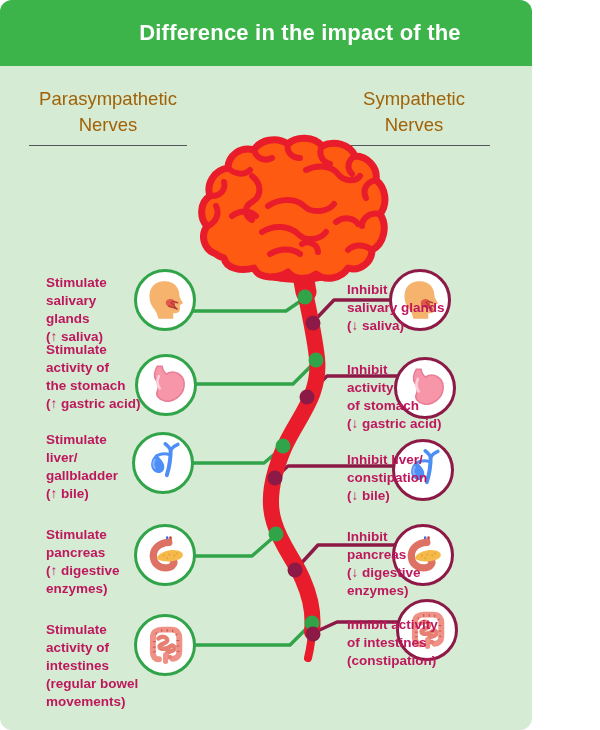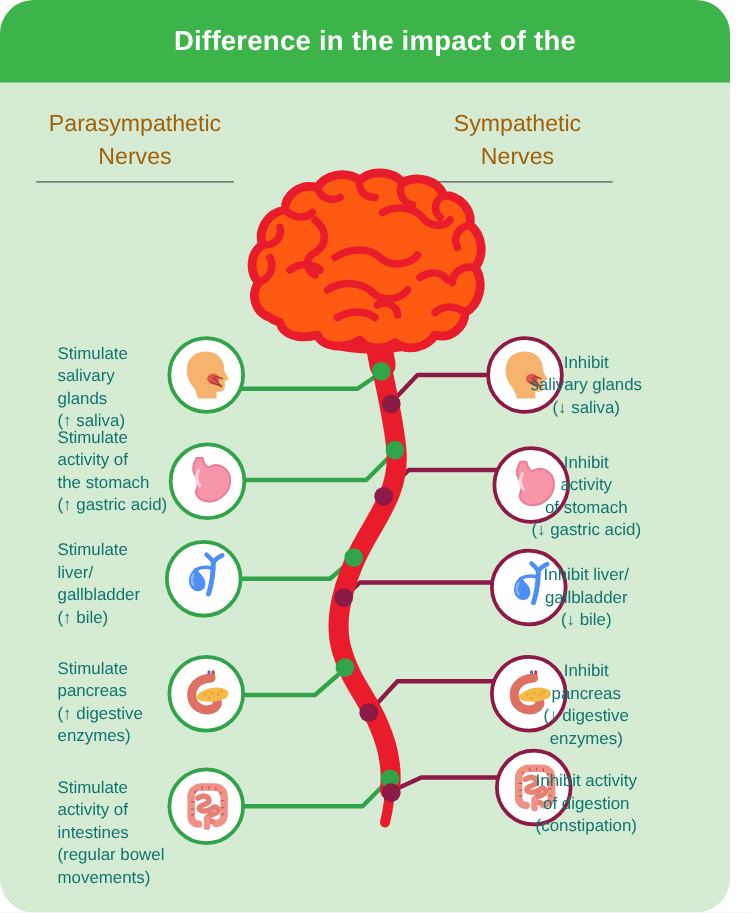--- a/index.html
+++ b/index.html
@@ -1,34 +1,34 @@
 <!DOCTYPE html>
 <html><head>
 <meta charset="utf-8">
 <style>
   html,body{margin:0;padding:0;background:#ffffff;}
   body{font-family:"Liberation Sans",sans-serif;}
-  .card{position:relative;width:584px;height:730px;background:#d6ebd4;border-radius:27px;overflow:hidden;}
+  .card{position:relative;width:532px;height:730px;background:#d6ebd4;border-radius:12px;overflow:hidden;}
   .banner{position:absolute;left:0;top:0;width:600px;height:66px;background:#3cb44a;
           display:flex;flex-direction:column;align-items:center;justify-content:center;}
   .banner .t{color:#ffffff;font-weight:bold;font-size:22px;line-height:28px;letter-spacing:.2px;}
   .colhead{position:absolute;top:86px;text-align:center;color:#a16207;font-weight:normal;
            font-size:18.5px;line-height:26px;white-space:pre-line;
            border-bottom:1.5px solid #55555c;padding-bottom:7px;}
   .colhead.left{left:29px;width:158px;}
   .colhead.right{left:338px;width:152px;text-align:center;}
   .layer{position:absolute;left:0;top:0;width:600px;height:730px;z-index:1;}
   .organ{position:absolute;width:56px;height:56px;border-radius:50%;background:#ffffff;
          display:flex;align-items:center;justify-content:center;z-index:2;}
   .organ.g{border:3px solid #31a44a;}
   .organ.m{border:3px solid #8d1a46;}
-  .item{position:absolute;color:#0f766e;font-weight:normal;font-size:13.5px;line-height:18px;
+  .item{position:absolute;color:#be185d;font-weight:bold;font-size:13.5px;line-height:18px;
         white-space:pre-line;z-index:2;}
   .item.l{left:46px;width:132px;text-align:left;}
-  .item.r{right:45px;width:140px;text-align:center;}
+  .item.r{right:45px;width:140px;text-align:left;}
   svg{display:block;}
 </style>
 </head>
 <body>
 
 <div class="card">
 
   <svg width="0" height="0" style="position:absolute" aria-hidden="true">
     <defs>
       <symbol id="sym-head" viewBox="0 0 40 40">
@@ -222,23 +222,23 @@
 movements)</div>
 
   <div class="item r" style="top:281px">Inhibit
 salivary glands
 (↓ saliva)</div>
   <div class="item r" style="top:361px">Inhibit
 activity
 of stomach
 (↓ gastric acid)</div>
   <div class="item r" style="top:451px">Inhibit liver/
-gallbladder
+constipation
 (↓ bile)</div>
   <div class="item r" style="top:528px">Inhibit
 pancreas
 (↓ digestive
 enzymes)</div>
   <div class="item r" style="top:616px">Inhibit activity
-of digestion
+of intestines
 (constipation)</div>
 
 </div>
 
 </body></html>

